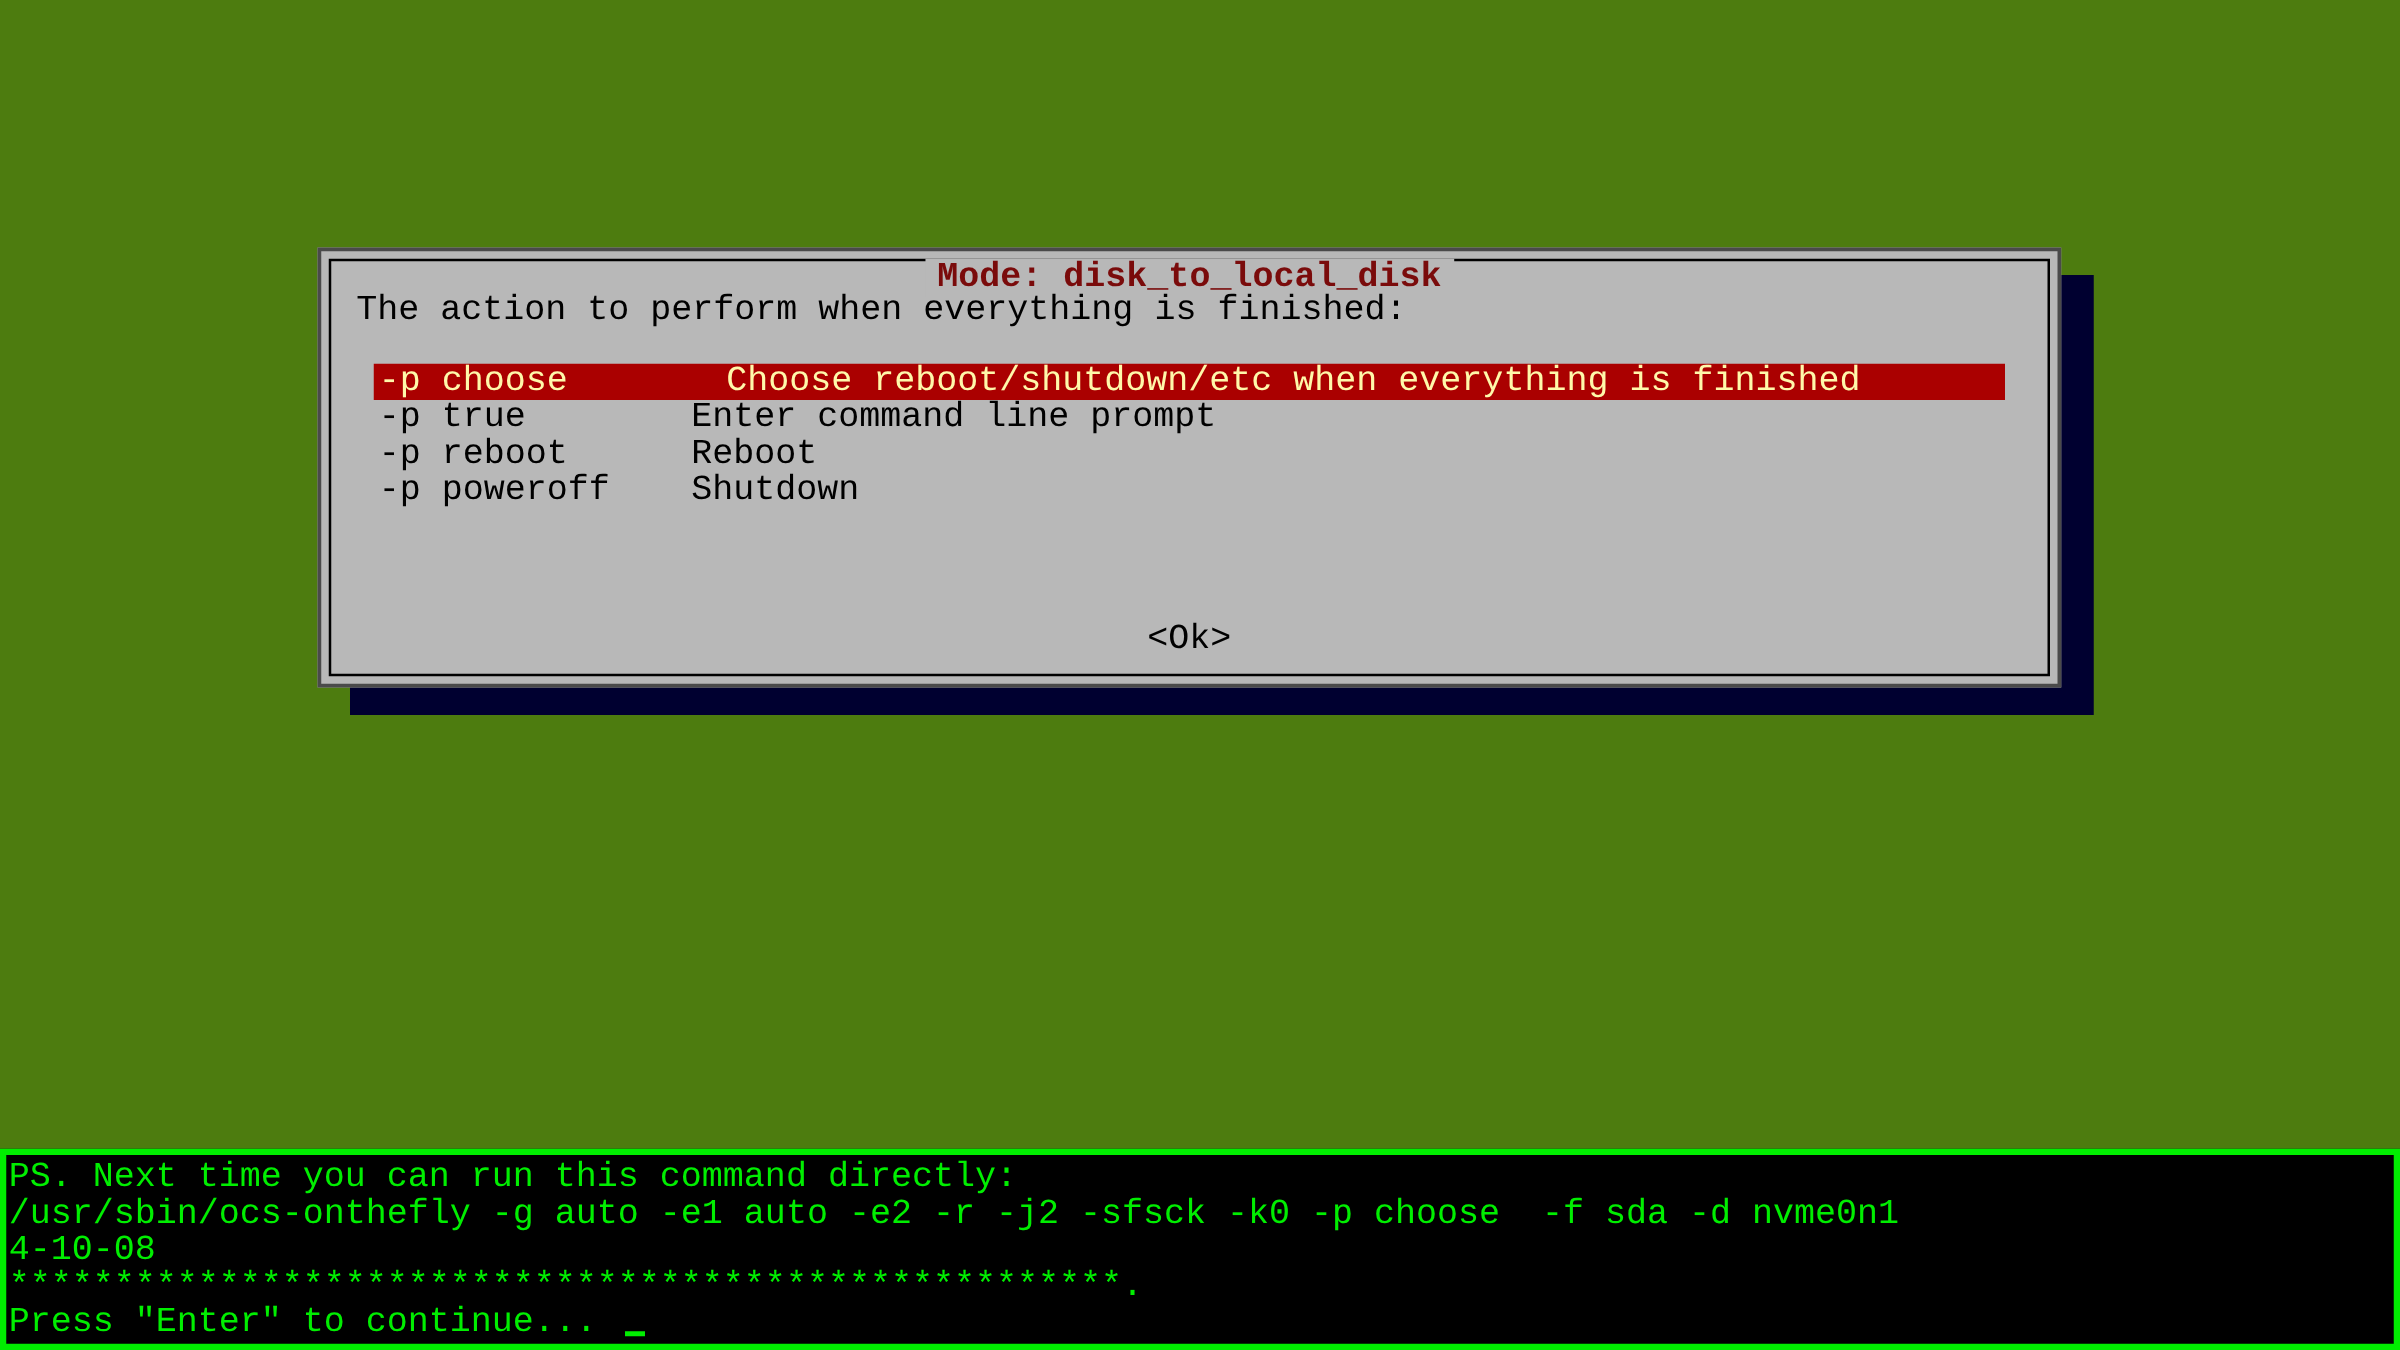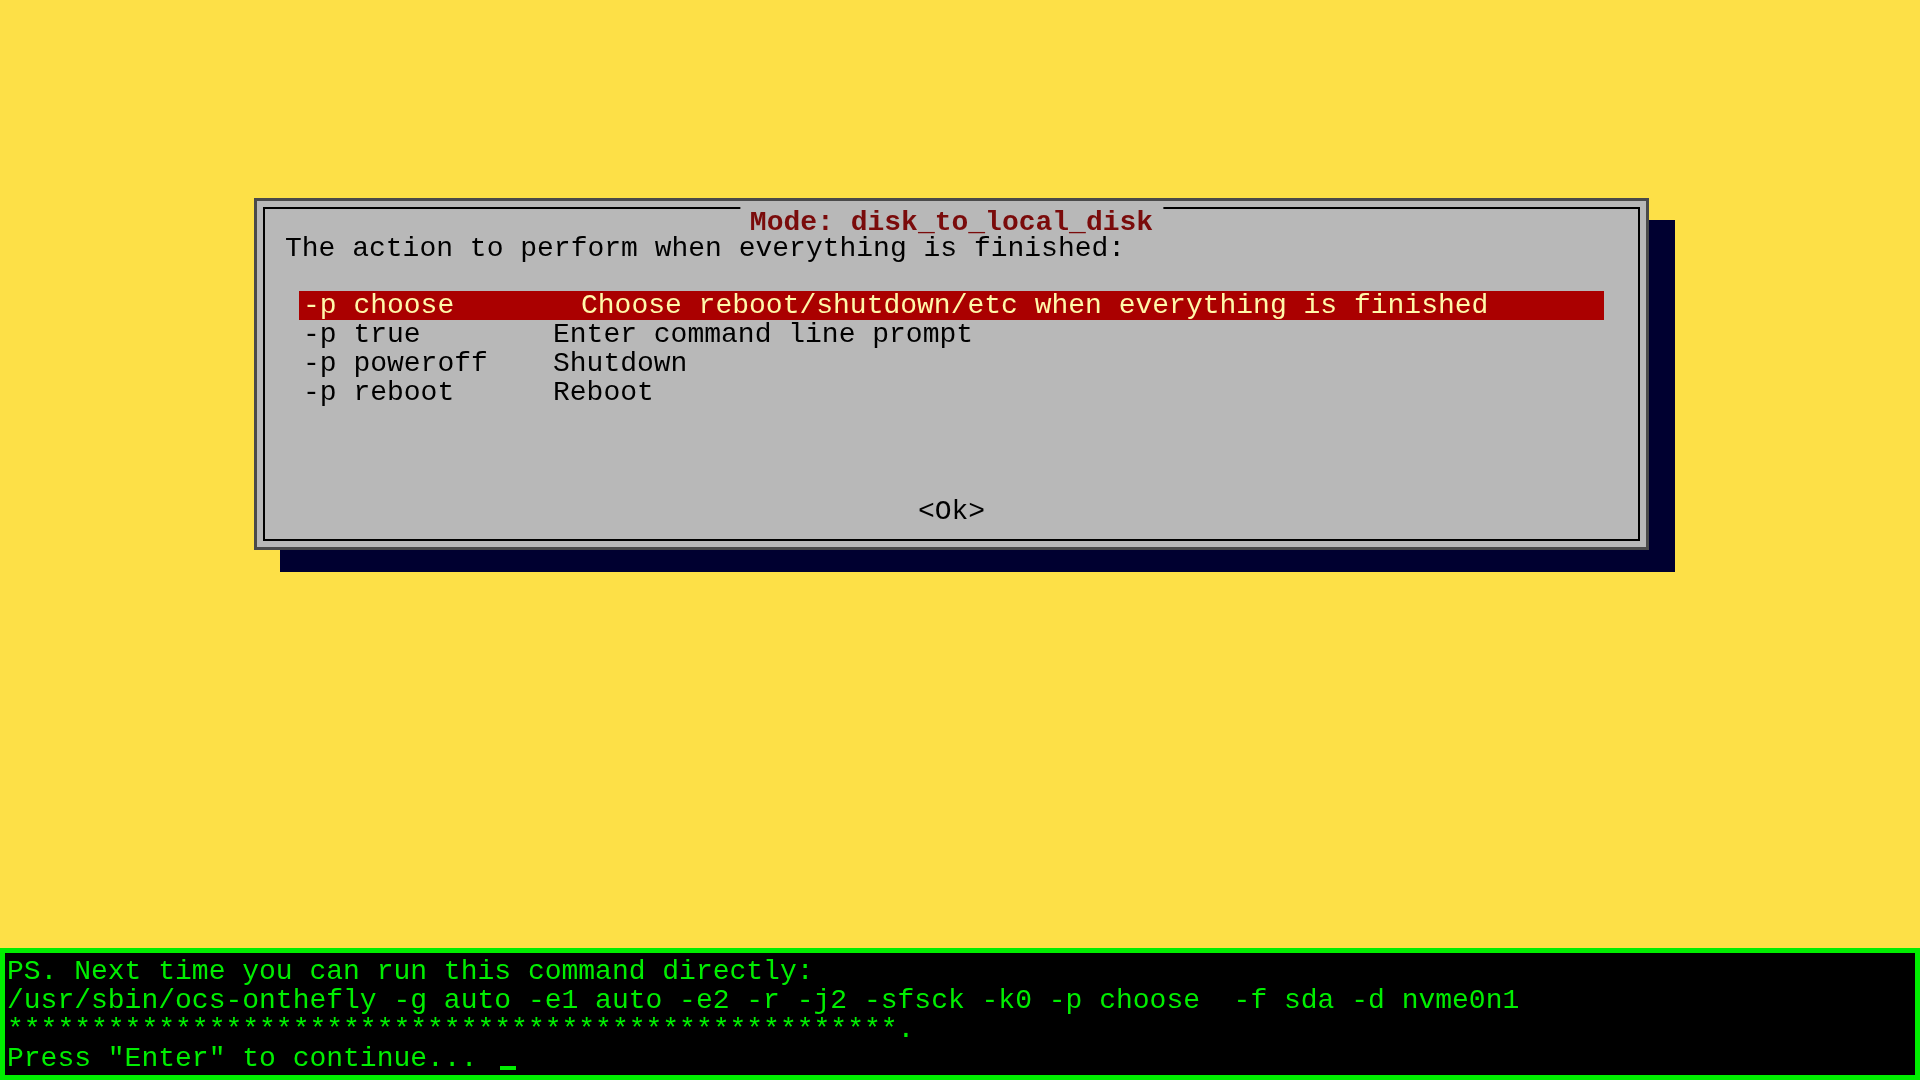--- a/index.html
+++ b/index.html
@@ -9,21 +9,21 @@
     height: 1080px;
     overflow: hidden;
     font-family: "Courier New", monospace;
     font-size: 28px;
     background: #0000cc;
   }
   .screen {
     position: relative;
     width: 1920px;
     height: 1080px;
-    background: #fde047;
+    background: #4d7c0f;
   }
   .dialog-shadow {
     position: absolute;
     left: 280px;
     top: 220px;
     width: 1395px;
     height: 352px;
     background: #000030;
   }
   .dialog {
@@ -146,34 +146,35 @@
     <div class="menu">
       <div class="menu-item selected">
         <span class="menu-flag">-p choose</span>
         <span>Choose reboot/shutdown/etc when everything is finished</span>
       </div>
       <div class="menu-item">
         <span class="menu-flag">-p true</span>
         <span>Enter command line prompt</span>
       </div>
       <div class="menu-item">
+        <span class="menu-flag">-p reboot</span>
+        <span>Reboot</span>
+      </div>
+      <div class="menu-item">
         <span class="menu-flag">-p poweroff</span>
         <span>Shutdown</span>
-      </div>
-      <div class="menu-item">
-        <span class="menu-flag">-p reboot</span>
-        <span>Reboot</span>
       </div>
     </div>
 
     <div class="buttons">
       <div class="btn">&lt;Ok&gt;</div>
     </div>
   </div>
 
   <div class="terminal">
     <div class="term-line">PS. Next time you can run this command directly:</div>
     <div class="term-line">/usr/sbin/ocs-onthefly -g auto -e1 auto -e2 -r -j2 -sfsck -k0 -p choose  -f sda -d nvme0n1</div>
+    <div class="term-line">4-10-08</div>
     <div class="term-line">*****************************************************.</div>
     <div class="term-line"><span>Press "Enter" to continue... </span><span class="cursor"></span></div>
   </div>
 
 </div>
 
 </body></html>

